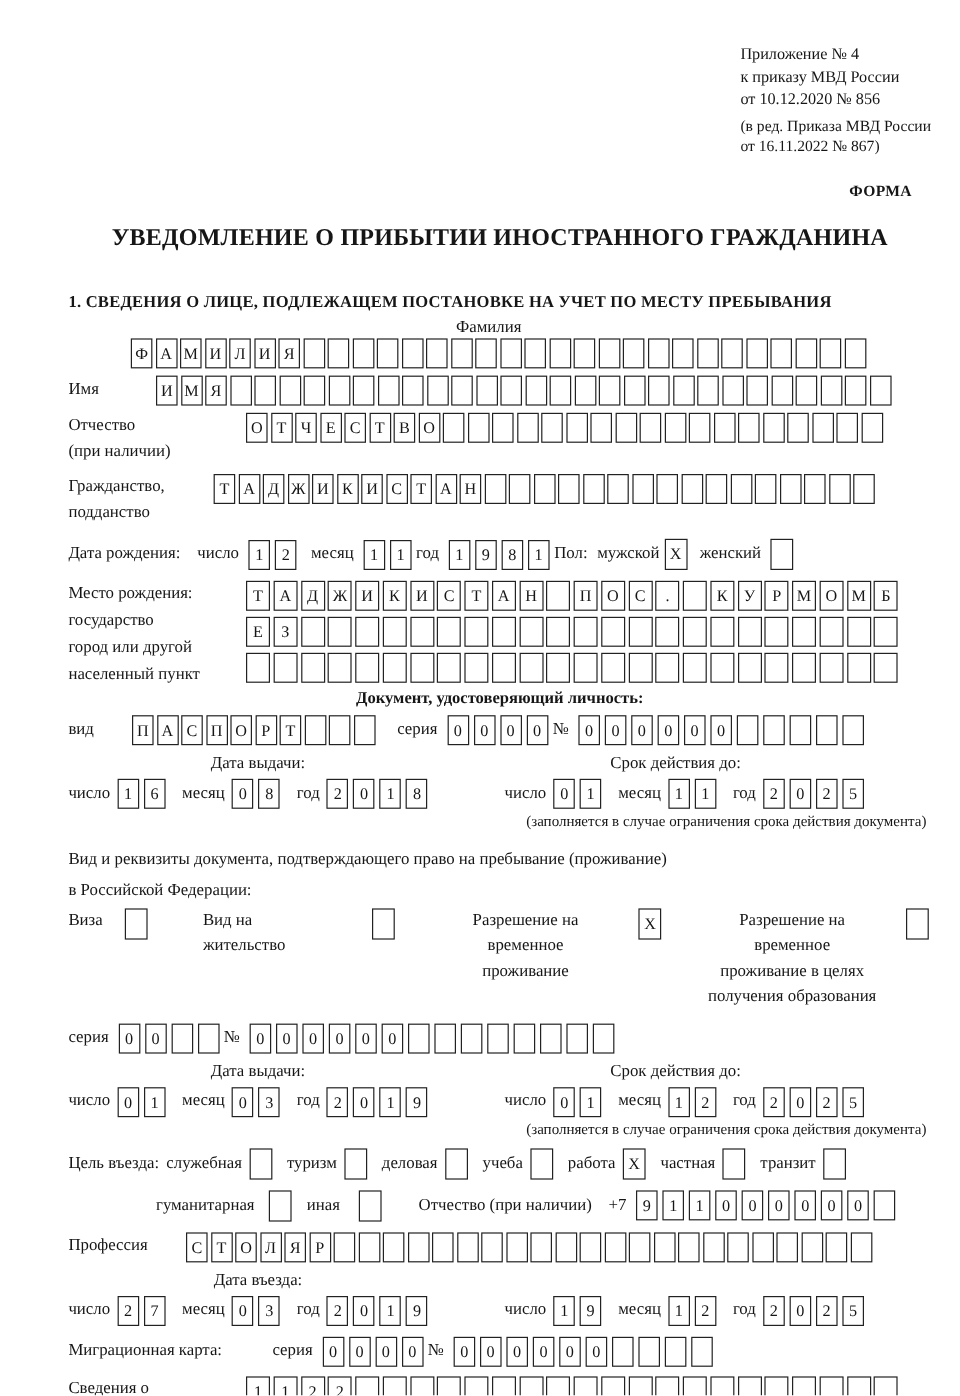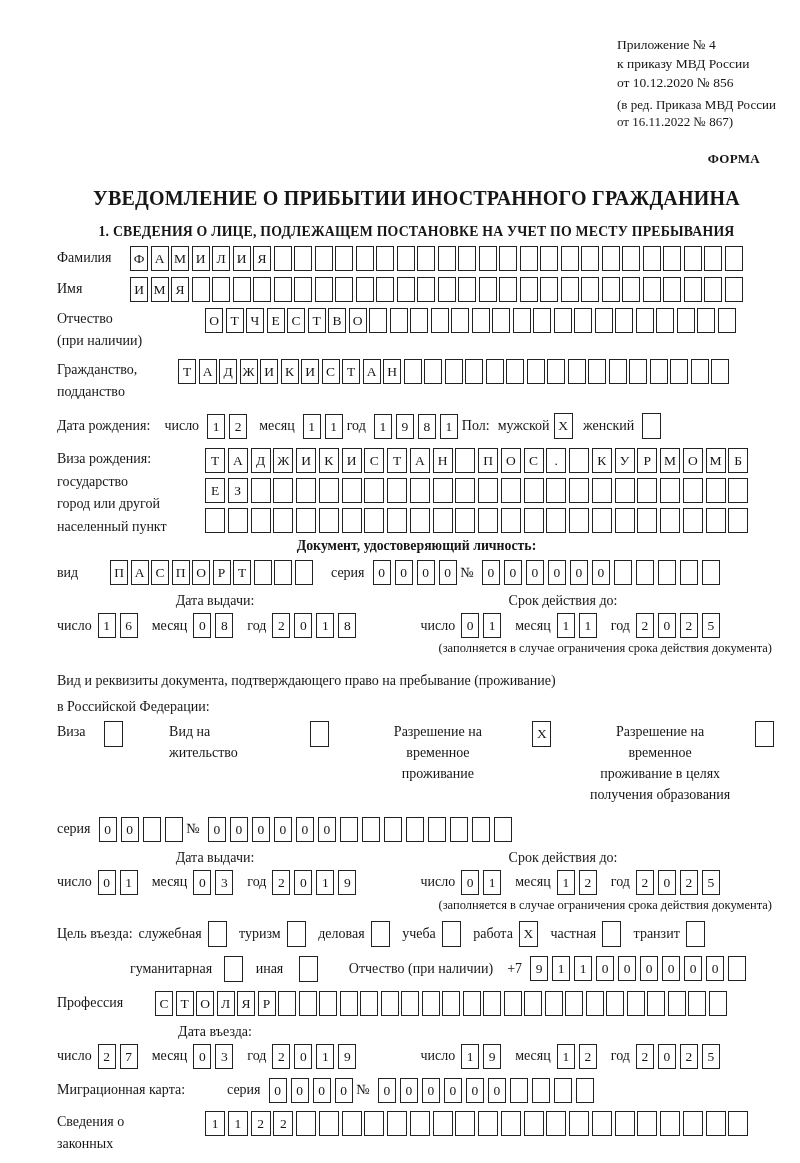--- a/index.html
+++ b/index.html
@@ -6,21 +6,21 @@
   .page{
     width:800px;height:1163px;background:#fff;color:#161616;
     font-family:"Liberation Serif","DejaVu Serif",serif;font-size:14px;
     box-sizing:border-box;padding:36px 24px 10px 57px;position:relative;overflow:hidden;
   }
   .appendix{margin-left:560px;line-height:1.4;font-size:13.5px;}
   .appendix2{margin-left:560px;line-height:1.35;font-size:13px;margin-top:3px;}
   .forma{text-align:right;padding-right:16px;font-weight:bold;font-size:13px;margin-top:20px;letter-spacing:.3px;}
   .title{text-align:center;font-weight:bold;font-size:20px;margin-top:16px;line-height:1.55;letter-spacing:.2px;}
   .uline{display:inline-block;width:56px;border-bottom:2px solid #333;margin-left:10px;vertical-align:baseline;}
-  .sec1{font-weight:bold;font-size:13.8px;margin-top:10px;text-align:center;letter-spacing:.2px;}
+  .sec1{font-weight:bold;font-size:13.8px;margin-top:30px;text-align:left;letter-spacing:.2px;}
 
   .row{display:flex;align-items:center;margin-top:6px;}
   .row.top{align-items:flex-start;}
   .lbl{flex:0 0 auto;}
   .w73{width:73px;}.w148{width:148px;}.w53{width:53px;}.w98{width:98px;}.w121{width:121px;}
   .stack div{line-height:1.6;}
 
   .boxes{display:inline-flex;flex-wrap:nowrap;}
   .cell{
     display:inline-block;width:16px;height:23px;border:1.5px solid #222;
@@ -67,21 +67,21 @@
     <div>от 16.11.2022 № 867)</div>
   </div>
   <div class="forma">ФОРМА</div>
 
   <div class="title">
     <div>УВЕДОМЛЕНИЕ О ПРИБЫТИИ ИНОСТРАННОГО ГРАЖДАНИНА</div>
   </div>
 
   <div class="sec1">1. СВЕДЕНИЯ О ЛИЦЕ, ПОДЛЕЖАЩЕМ ПОСТАНОВКЕ НА УЧЕТ ПО МЕСТУ ПРЕБЫВАНИЯ</div>
 
-  <div class="row" style="">
+  <div class="row" style="flex-direction:column;">
     <span class="lbl w73">Фамилия</span>
     <span class="boxes">
         <span class="cell">Ф</span>
         <span class="cell">А</span>
         <span class="cell">М</span>
         <span class="cell">И</span>
         <span class="cell">Л</span>
         <span class="cell">И</span>
         <span class="cell">Я</span>
         <span class="cell"></span>
@@ -242,21 +242,21 @@
         <span class="cell">X</span>
       </span>
     <span class="sub gap8">женский</span>
     <span class="boxes cbbox">
         <span class="cell"></span>
       </span>
   </div>
 
   <div class="row top" style="margin-top:9px;">
     <span class="lbl w148 stack">
-      <div>Виза рождения:</div>
+      <div>Место рождения:</div>
       <div>государство</div>
       <div>город или другой</div>
       <div>населенный пункт</div>
     </span>
     <span class="rows3">
       <span class="boxes wide">
           <span class="cell">Т</span>
           <span class="cell">А</span>
           <span class="cell">Д</span>
           <span class="cell">Ж</span>

